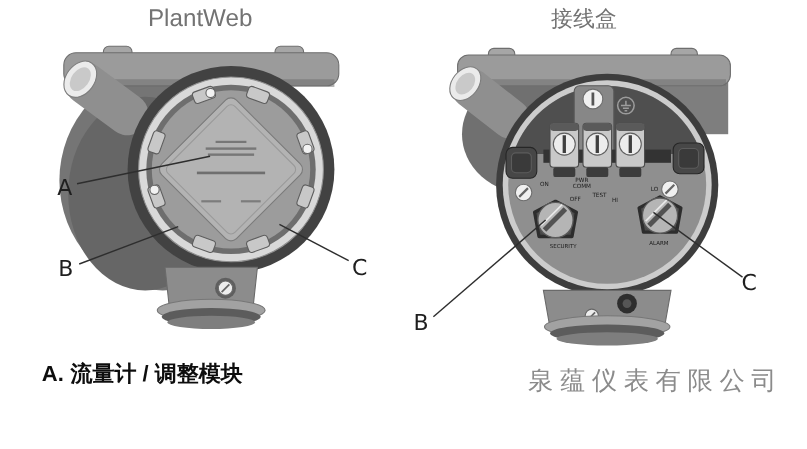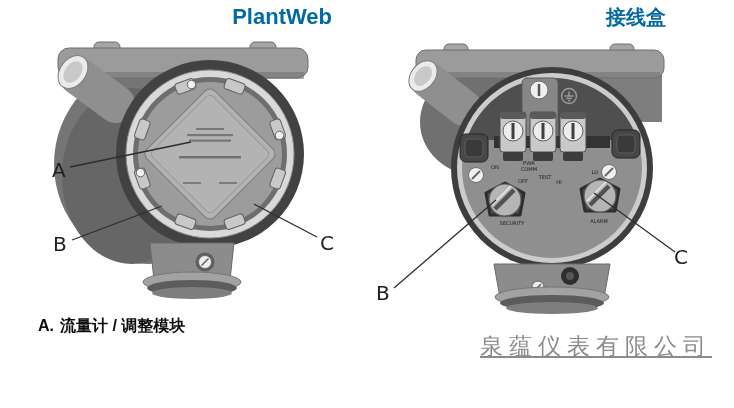--- a/index.html
+++ b/index.html
@@ -1,32 +1,32 @@
 <!DOCTYPE html>
 <html><head>
 <meta charset="utf-8">
 <style>
   html,body{margin:0;padding:0;background:#fff;}
   .stage{position:relative;width:734px;height:408px;background:#ffffff;overflow:hidden;
          font-family:"Liberation Sans","DejaVu Sans",sans-serif;}
-  .fig-title{position:absolute;top:4px;width:300px;text-align:right;
-             font-size:22px;font-weight:bold;color:#0369a1;letter-spacing:0px;}
+  .fig-title{position:absolute;top:4px;width:300px;text-align:center;
+             font-size:22px;font-weight:normal;color:#737373;letter-spacing:0px;}
   .fig-title.left{left:32px;}
-  .fig-title.right{left:366px;font-size:20px;}
+  .fig-title.right{left:381px;font-size:20px;}
   .dev{position:absolute;width:300px;height:280px;}
   .dev.left{left:36px;top:36px;}
   .dev.right{left:388px;top:36px;}
   .overlay{position:absolute;left:0;top:0;width:734px;height:408px;pointer-events:none;}
   .callout{position:absolute;font-size:20px;line-height:20px;color:#1f1f1f;
            font-family:"DejaVu Sans","Liberation Sans",sans-serif;}
-  .legend{position:absolute;left:38px;top:314px;font-size:16px;font-weight:bold;color:#0d0d0d;}
+  .legend{position:absolute;left:38px;top:328px;font-size:20px;font-weight:bold;color:#0d0d0d;}
   .legend-row{height:24px;line-height:24px;white-space:nowrap;}
   .legend-key{display:inline-block;margin-right:6px;}
   .watermark-company{position:absolute;right:22px;top:331px;font-size:23px;color:#8b8b8b;
-                     letter-spacing:6px;font-weight:400;text-decoration:underline;}
+                     letter-spacing:6px;font-weight:400;}
   .watermark-site{position:absolute;right:37px;top:369px;font-size:20px;color:#9a9a9a;
                   letter-spacing:2px;}
   svg text{font-family:"DejaVu Sans","Liberation Sans",sans-serif;}
 </style>
 </head>
 <body>
 
 <div class="stage">
 
   <div class="fig-title left">PlantWeb</div>

